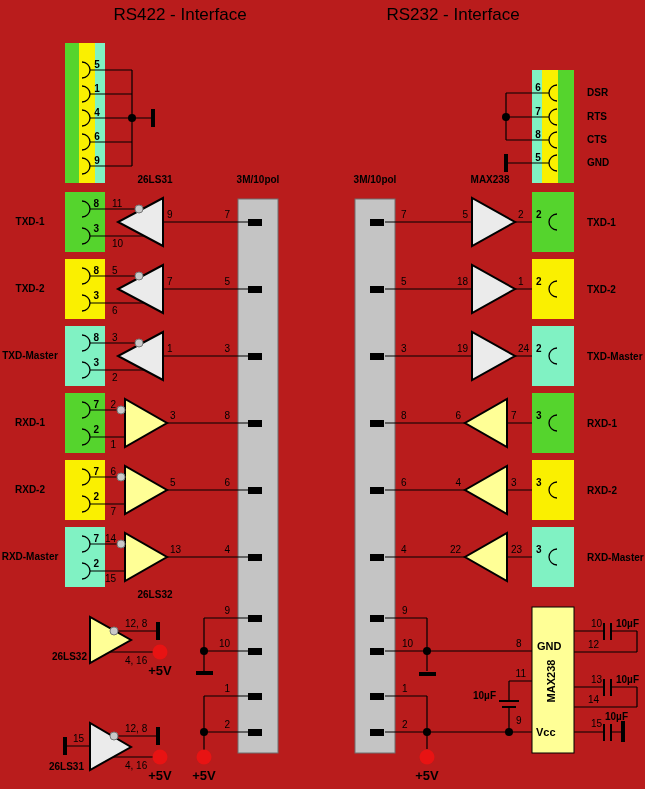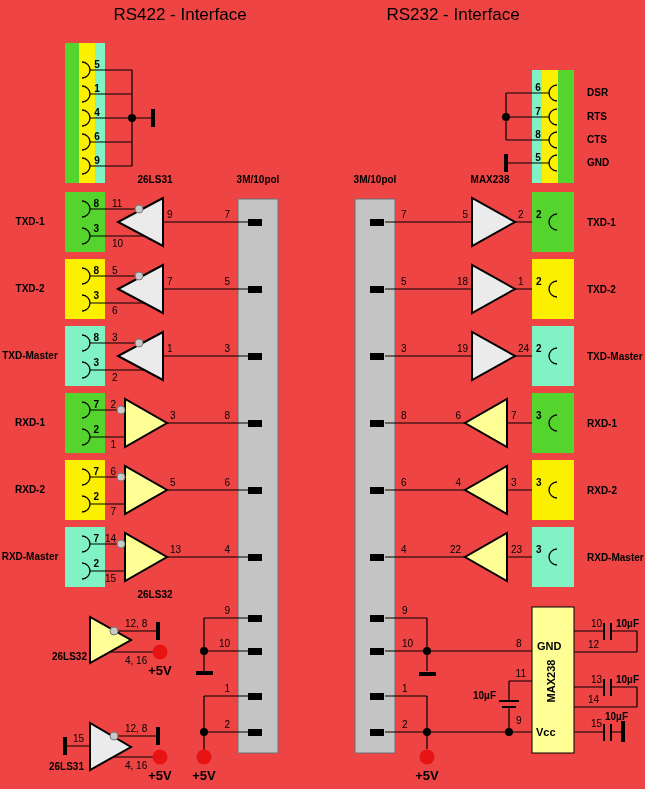--- a/index.html
+++ b/index.html
@@ -1,16 +1,16 @@
 <!DOCTYPE html>
 <html><head>
 <meta charset="utf-8">
 <style>
   html,body{margin:0;padding:0;background:#fff;}
-  .stage{position:relative;width:645px;height:789px;background:#ef4444;overflow:hidden;}
+  .stage{position:relative;width:645px;height:789px;background:#b91c1c;overflow:hidden;}
   svg text{font-family:"Liberation Sans",sans-serif;fill:#000;}
   .t17{font-size:17px;}
   .t10{font-size:10px;}
   .b10{font-size:10px;font-weight:bold;}
   .b11{font-size:11px;font-weight:bold;}
   .b13{font-size:13px;font-weight:bold;}
   .wire{stroke:#000;stroke-width:1.2;fill:none;}
   .plate{stroke:#000;stroke-width:2;fill:none;}
   .arc{stroke:#000;stroke-width:1.3;fill:none;}
   .tri{stroke:#000;stroke-width:2;}

